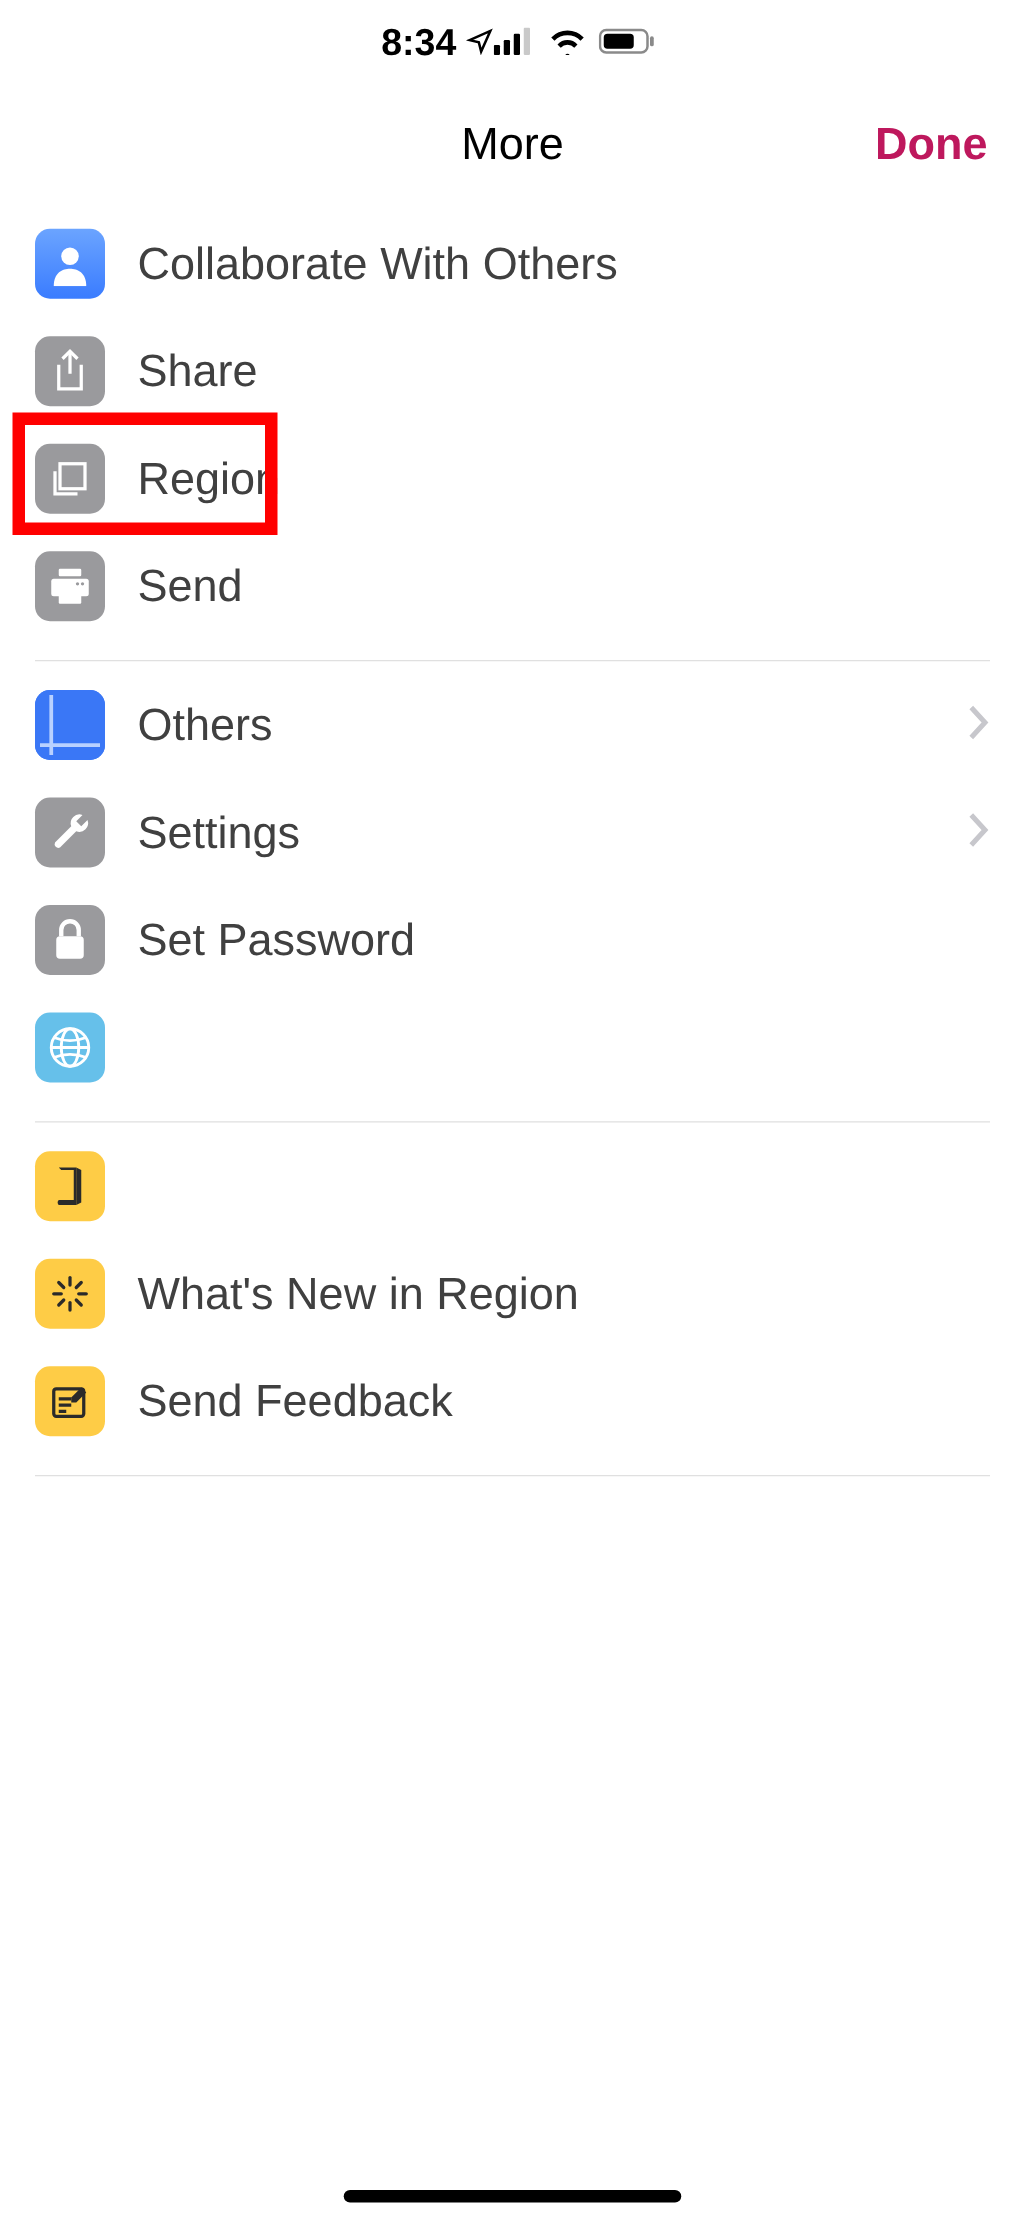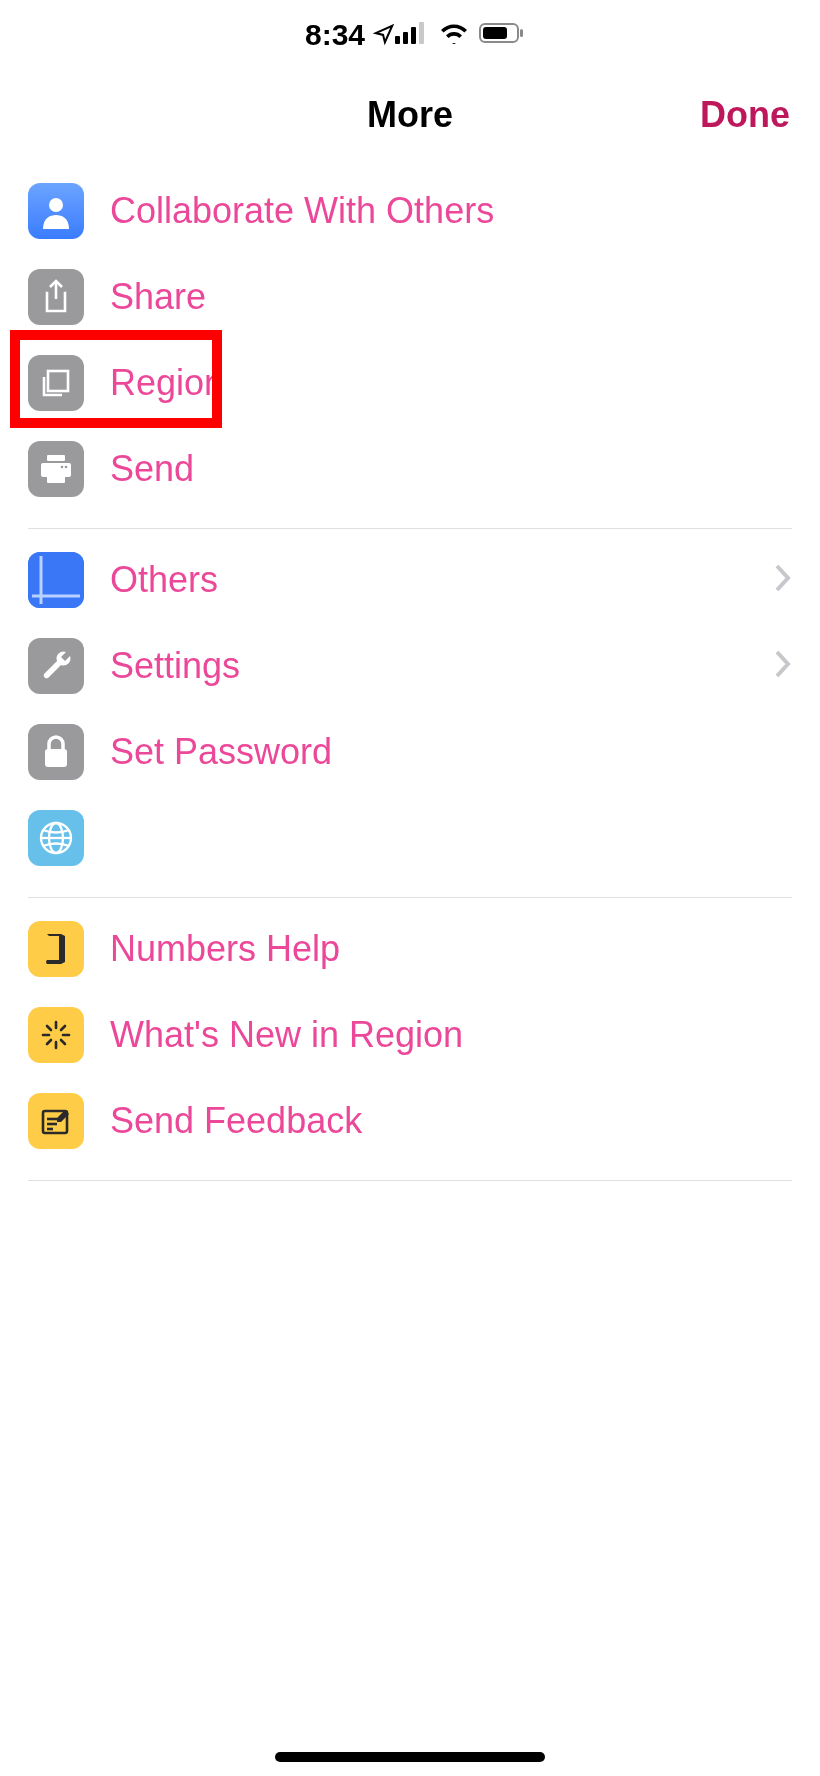--- a/index.html
+++ b/index.html
@@ -43,21 +43,21 @@
     
     .nav-header {
       position: relative;
       height: 90px;
       display: flex;
       align-items: center;
       justify-content: center;
     }
     .nav-title {
       font-size: 36px;
-      font-weight: 700;
+      font-weight: 400;
     }
     .nav-done {
       position: absolute;
       right: 30px;
       top: 50%;
       transform: translateY(-50%);
       font-size: 36px;
       font-weight: 600;
       color: #be185d;
     }
@@ -84,21 +84,21 @@
       border-radius: 12px;
       display: flex;
       align-items: center;
       justify-content: center;
       margin-right: 26px;
       flex-shrink: 0;
     }
     .menu-label {
       font-size: 36px;
       font-weight: 400;
-      color: #ec4899;
+      color: #404040;
     }
     .menu-chevron {
       margin-left: auto;
       color: #c7c7cc;
     }
     
     .highlight-box {
       position: absolute;
       border: 10px solid #ff0000;
       left: 10px;
@@ -275,21 +275,20 @@
 
 <div class="menu-section">
 
   <div class="menu-item">
     <div class="menu-icon-wrap ic-yellow">
       <svg width="30" height="36" viewBox="0 0 30 36" fill="#2a2a2a">
         <path d="M6 3 L20 3 L20 33 L6 33 C6 33 4 31 6 29 L18 29 L18 5 L8 5 Z"></path>
         <path d="M20 3 L24 5 L24 31 L20 33 Z"></path>
       </svg>
     </div>
-    <div class="menu-label">Numbers Help</div>
   </div>
 
   <div class="menu-item">
     <div class="menu-icon-wrap ic-yellow">
       <svg width="34" height="34" viewBox="0 0 34 34" fill="none" stroke="#2a2a2a" stroke-width="2.6" stroke-linecap="round">
         <line x1="17" y1="4" x2="17" y2="10"></line>
         <line x1="17" y1="24" x2="17" y2="30"></line>
         <line x1="4" y1="17" x2="10" y2="17"></line>
         <line x1="24" y1="17" x2="30" y2="17"></line>
         <line x1="8" y1="8" x2="12" y2="12"></line>

